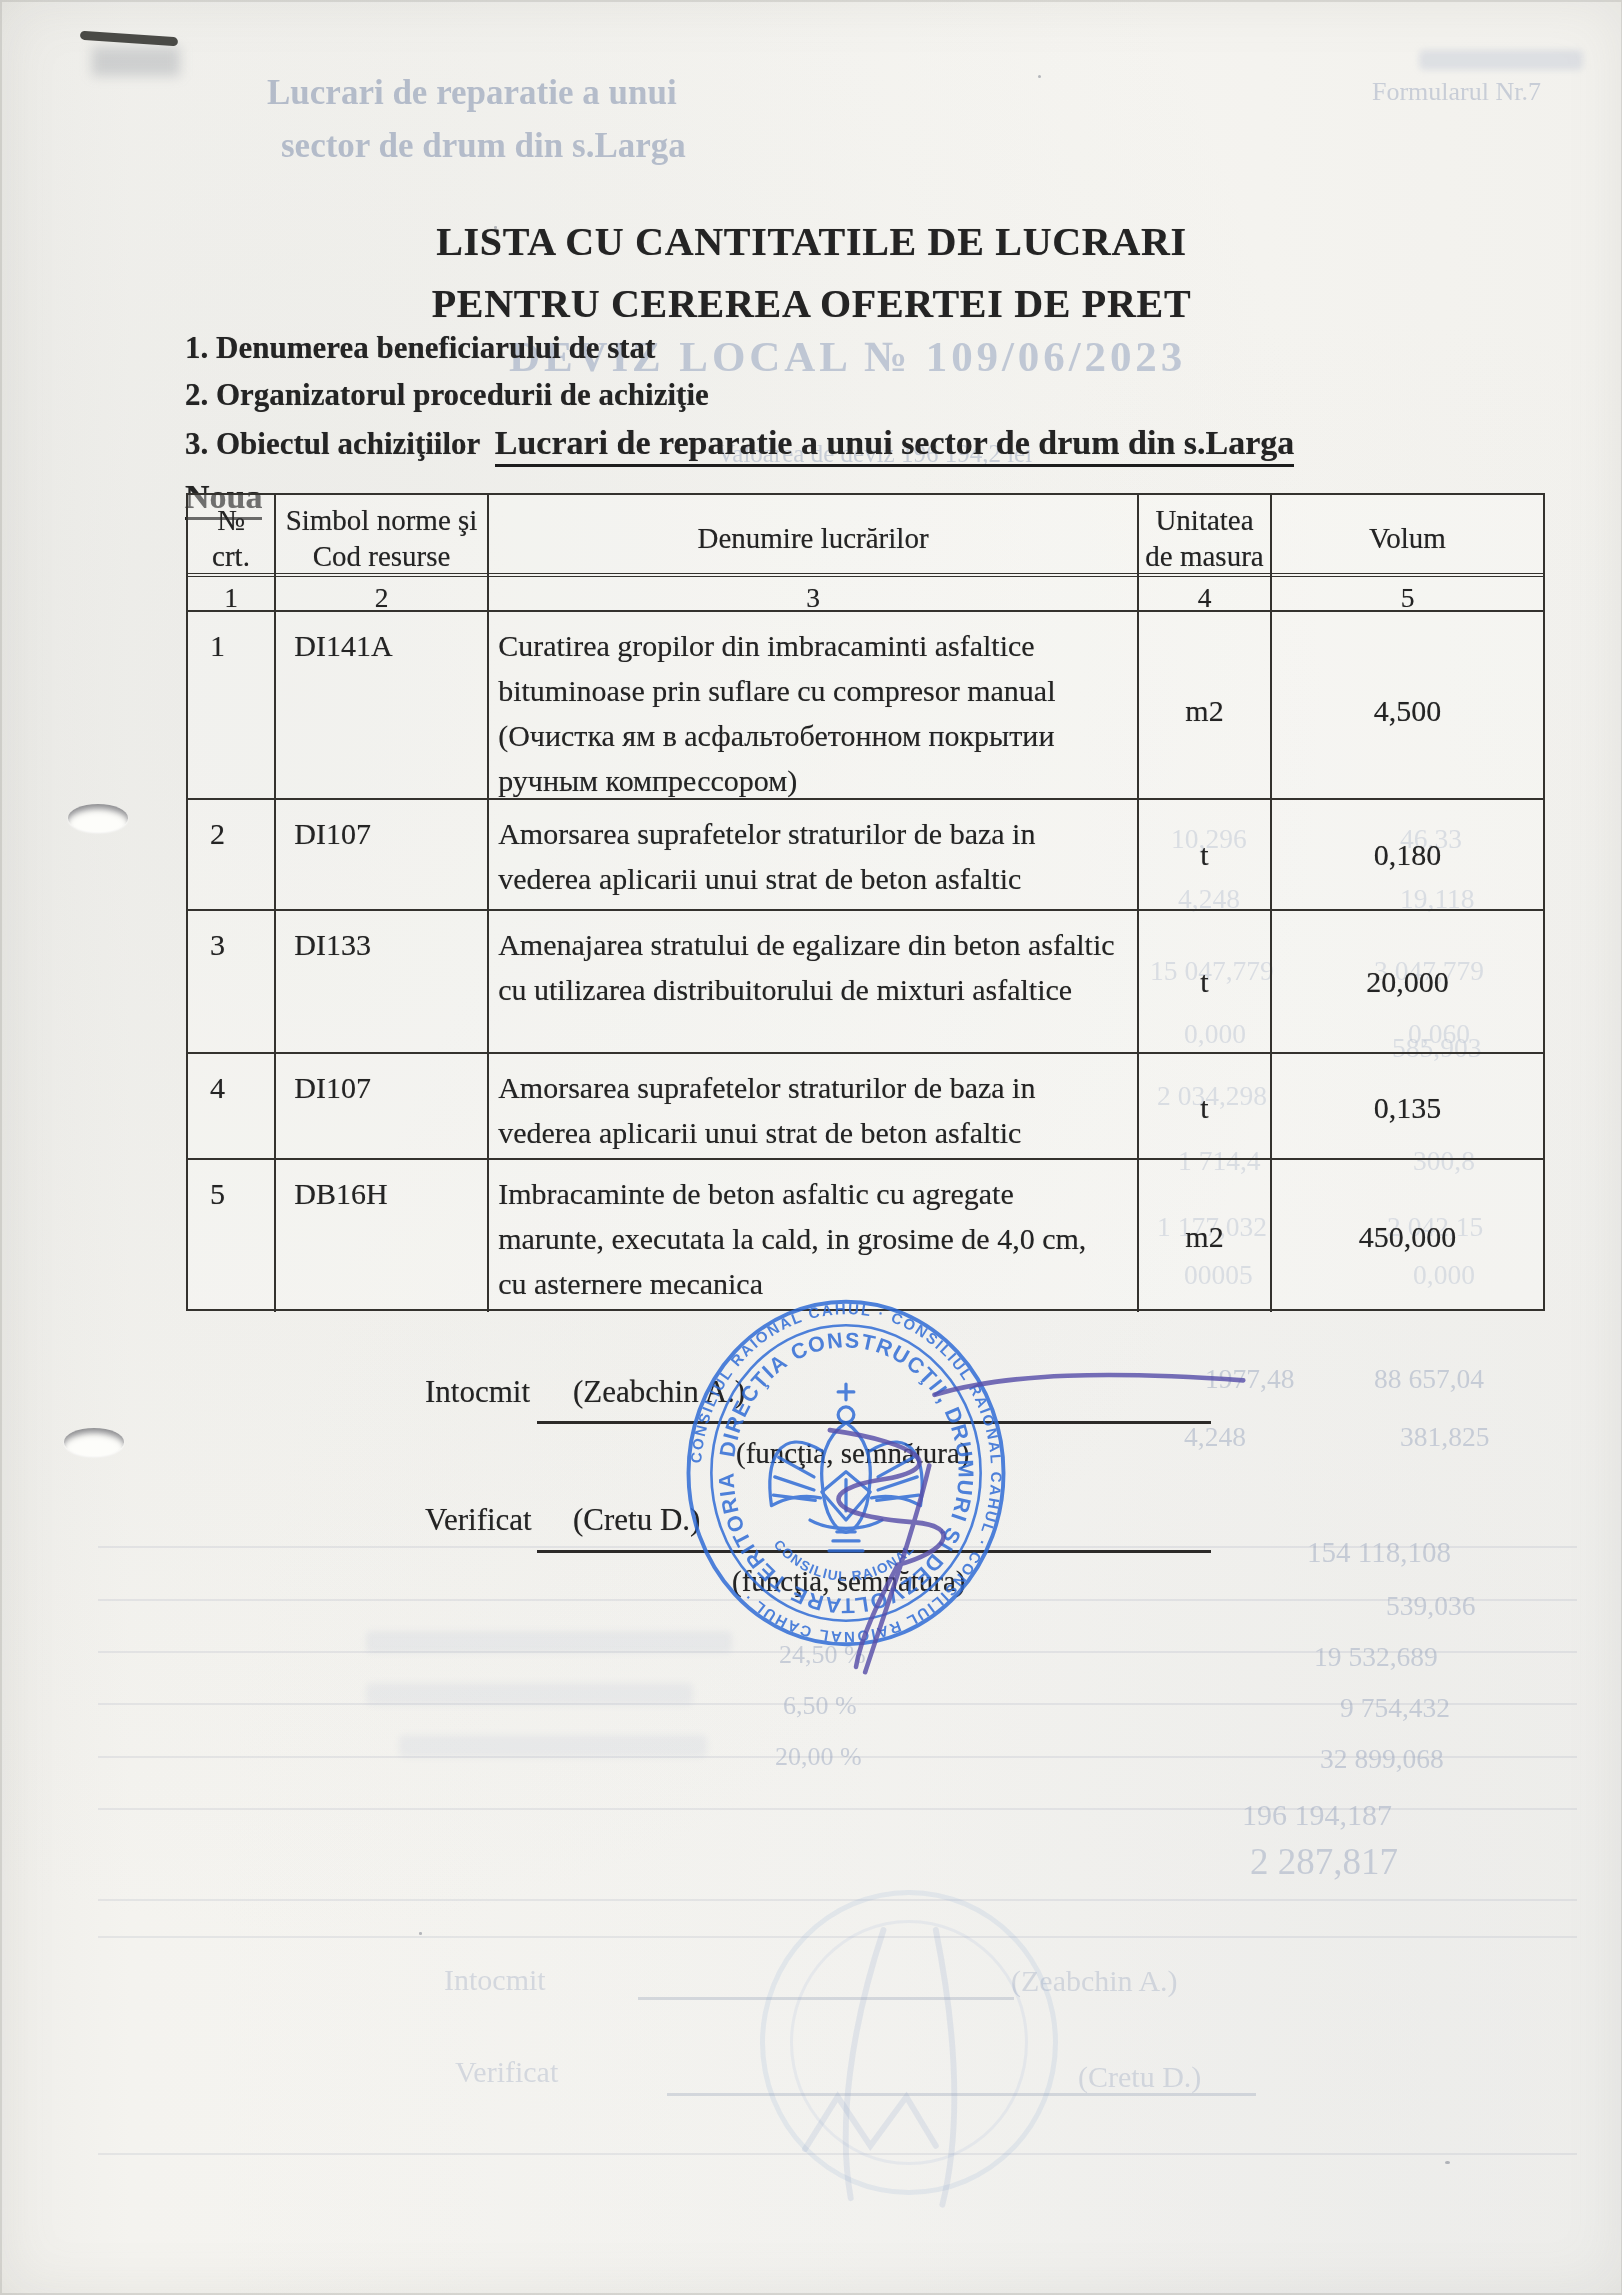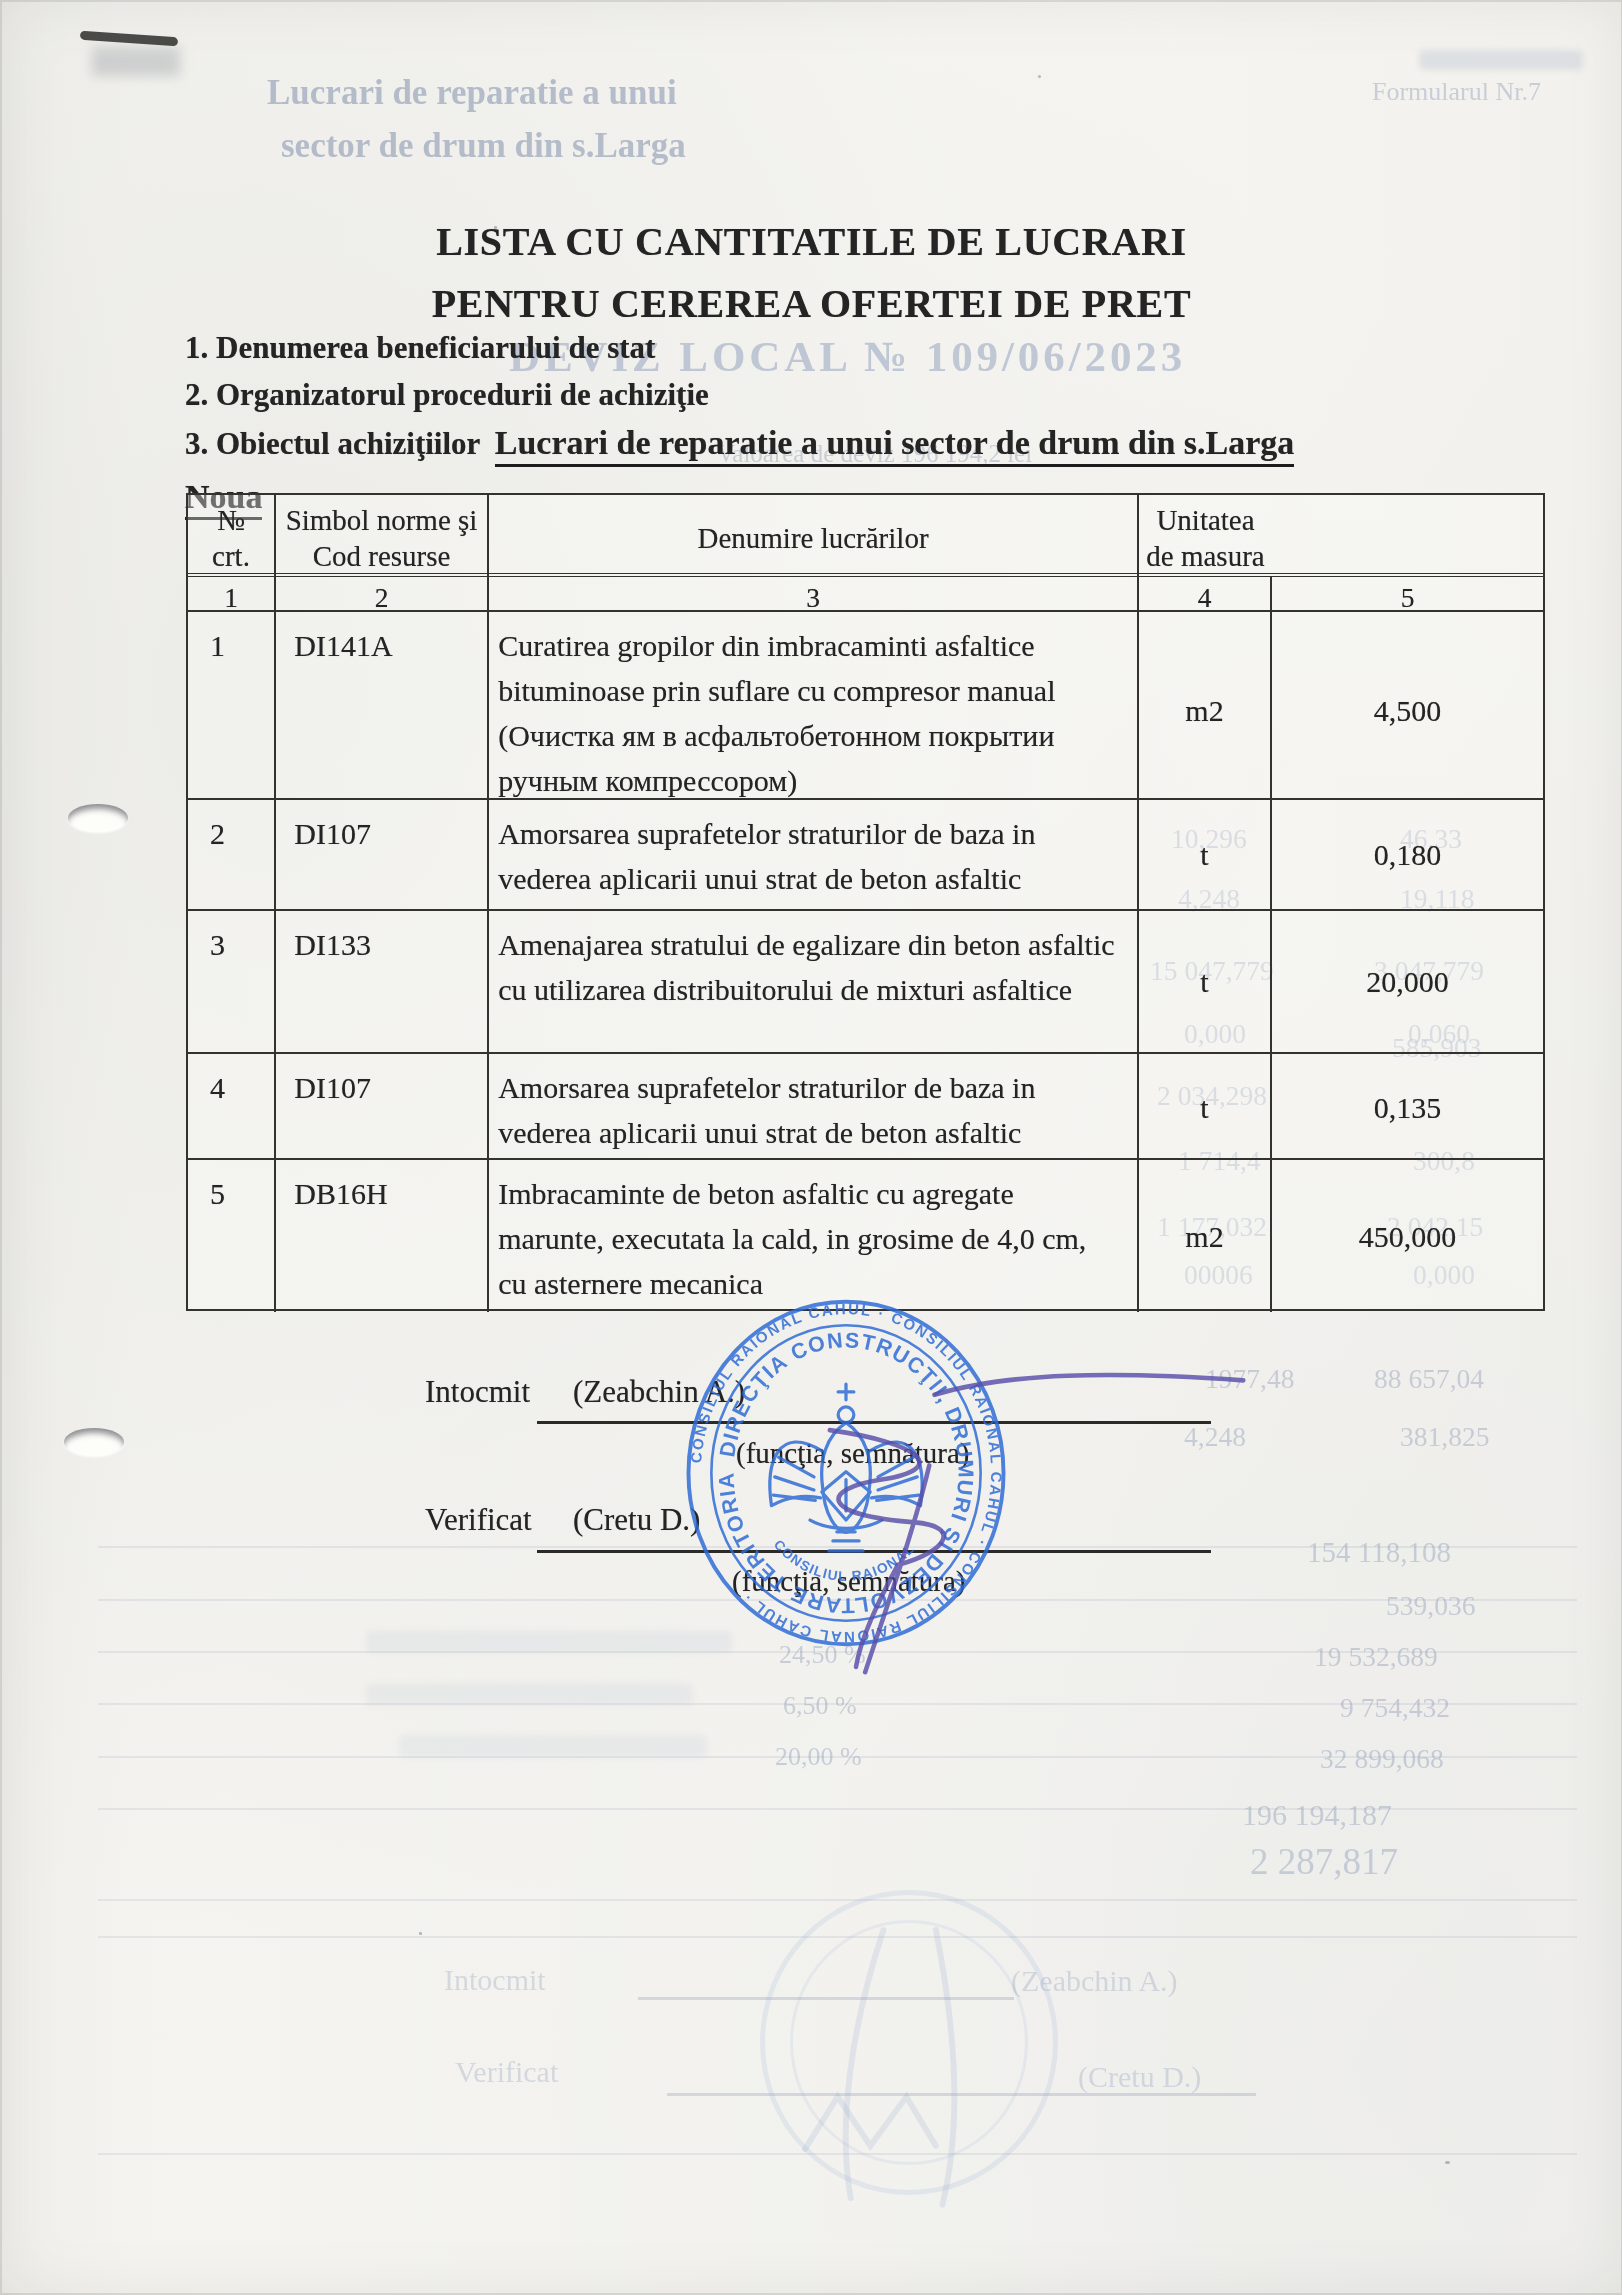--- a/index.html
+++ b/index.html
@@ -83,21 +83,21 @@
         <span class="bleed-val" style="left: 1150px; top: 955px;">15 047,779</span>
         <span class="bleed-val" style="left: 1374px; top: 955px;">3 047,779</span>
         <span class="bleed-val" style="left: 1184px; top: 1018px;">0,000</span>
         <span class="bleed-val" style="left: 1408px; top: 1018px;">0,060</span>
         <span class="bleed-val" style="left: 1157px; top: 1080px;">2 034,298</span>
         <span class="bleed-val" style="left: 1392px; top: 1032px;">585,903</span>
         <span class="bleed-val" style="left: 1178px; top: 1145px;">1 714,4</span>
         <span class="bleed-val" style="left: 1413px; top: 1145px;">300,8</span>
         <span class="bleed-val" style="left: 1157px; top: 1211px;">1 177,032</span>
         <span class="bleed-val" style="left: 1387px; top: 1211px;">2 042,15</span>
-        <span class="bleed-val" style="left: 1184px; top: 1259px;">00006</span>
+        <span class="bleed-val" style="left: 1184px; top: 1259px;">00005</span>
         <span class="bleed-val" style="left: 1413px; top: 1259px;">0,000</span>
         <span class="bleed-val" style="left: 1205px; top: 1363px;">1977,48</span>
         <span class="bleed-val" style="left: 1374px; top: 1363px;">88 657,04</span>
         <span class="bleed-val" style="left: 1184px; top: 1421px;">4,248</span>
         <span class="bleed-val" style="left: 1400px; top: 1421px;">381,825</span>
         <span class="bleed-val" style="left: 1307px; top: 1536px; font-size: 29px;">154 118,108</span>
         <span class="bleed-val" style="left: 1386px; top: 1590px;">539,036</span>
         <span class="bleed-val" style="left: 779px; top: 1640px; font-size: 26px;">24,50 %</span>
         <span class="bleed-val" style="left: 1314px; top: 1641px;">19 532,689</span>
         <span class="bleed-val" style="left: 783px; top: 1691px; font-size: 26px;">6,50 %</span>
@@ -172,20 +172,23 @@
         <div class="td">
             <span>Simbol norme şi</span>
             <span>Cod  resurse</span>
           </div>
         <div class="td">
             <span>Denumire lucrărilor</span>
           </div>
         <div class="td">
             <span>Unitatea</span>
             <span>de masura</span>
+          </div>
+        <div class="td">
+            <span>Volum</span>
           </div>
       </div>
       <div class="tr tnum">
 
       <div class="td">1</div>
           <div class="td">2</div>
           <div class="td">3</div>
           <div class="td">4</div>
           <div class="td">5</div>
         </div>

